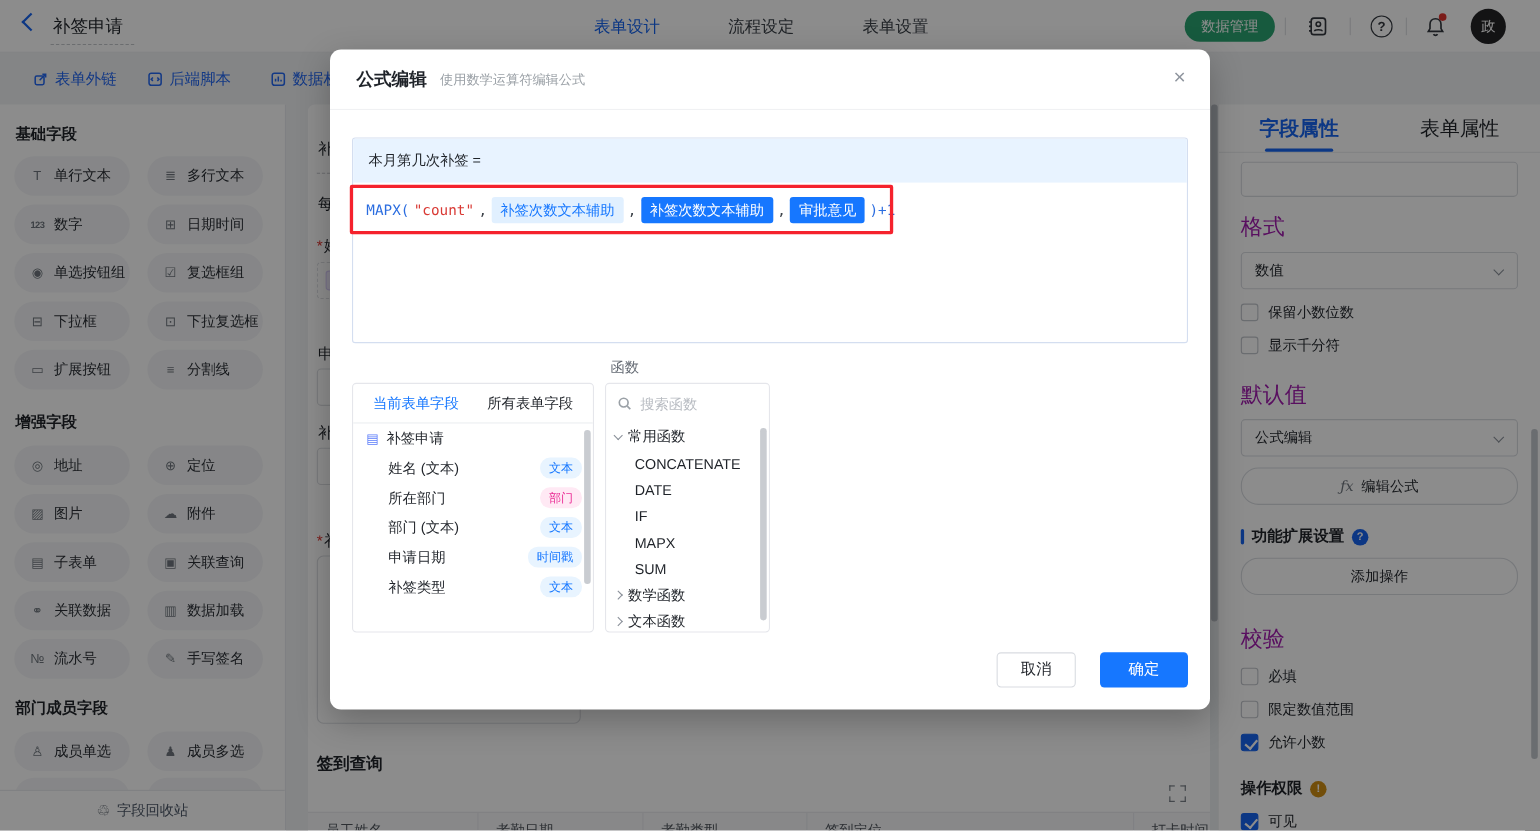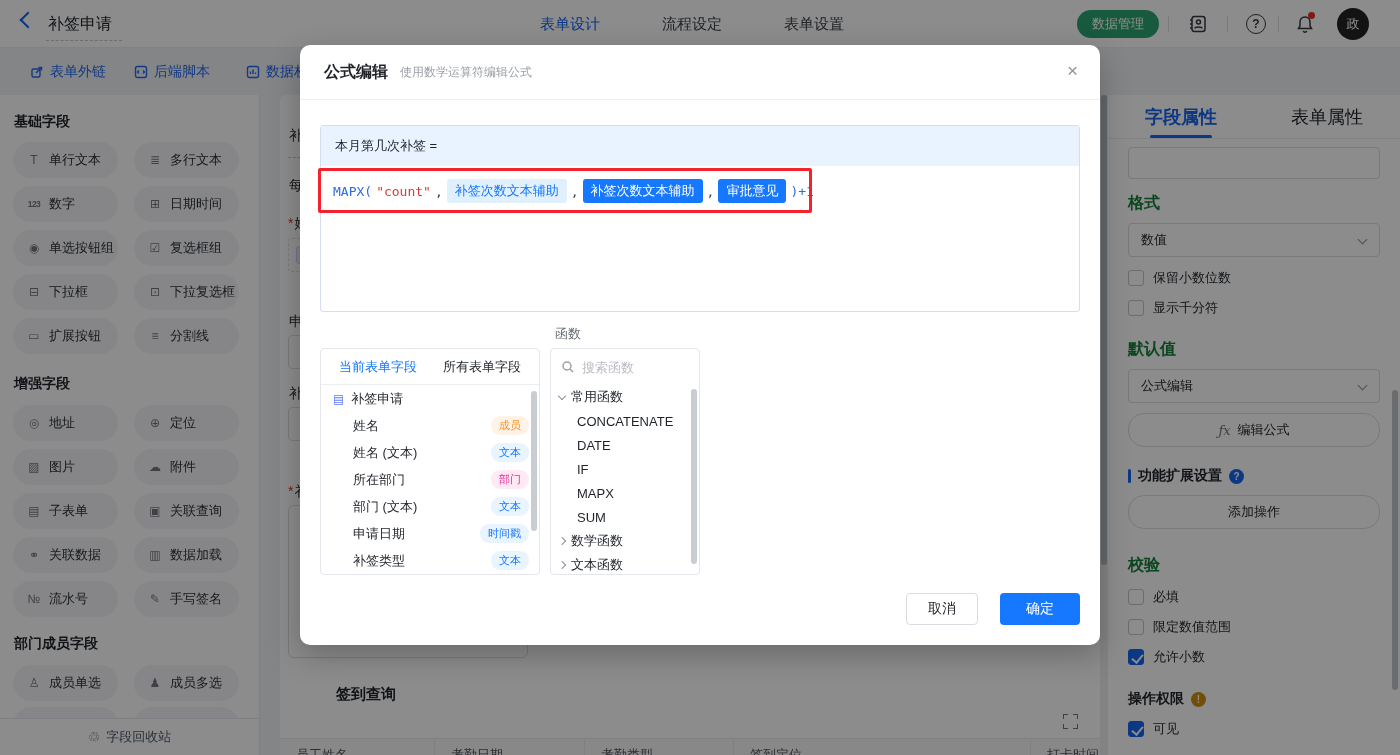--- a/index.html
+++ b/index.html
@@ -62,21 +62,21 @@
   
   .vscroll1 { position:absolute; left:1100px; top:95px; width:8px; height:660px; background:#eceef1; }
   .vscroll1 .thumb { position:absolute; left:1px; top:0; width:6px; height:470px; border-radius:3px; background:#b9bdc3; }
   .rpanel { position:absolute; left:1108px; top:95px; width:292px; height:660px; background:#fff; overflow:hidden; }
   .rp-tabs { position:relative; height:44px; border-bottom:1px solid #ebedf0; display:flex; }
   .rp-tab { flex:1; display:flex; align-items:center; justify-content:center; font-size:18px; color:#1f2329; }
   .rp-tab.active { color:#1664f0; font-weight:bold; }
   .rp-underline { position:absolute; left:42px; bottom:0; width:62px; height:3px; background:#1664f0; border-radius:2px; }
   .rp-body { padding:8px 20px 0 20px; }
   .rp-input { width:252px; height:32px; border:1px solid #d9dce1; border-radius:4px; background:#fff; }
-  .rp-label { margin-top:14px; font-size:16px; font-weight:bold; color:#15803d; }
+  .rp-label { margin-top:14px; font-size:20px; font-weight:normal; color:#a21caf; }
   .rp-select { margin-top:9px; width:252px; height:34px; border:1px solid #d9dce1; border-radius:4px; display:flex; align-items:center; padding:0 12px; font-size:13px; color:#1f2329; position:relative; }
   .chev { width:7px; height:7px; border-right:1.6px solid #8a9099; border-bottom:1.6px solid #8a9099; transform:rotate(45deg); position:absolute; right:13px; top:12px; }
   .cb-row { margin-top:12px; display:flex; align-items:center; gap:9px; font-size:13px; color:#1f2329; }
   .cb { width:16px; height:16px; border:1px solid #c2c6cc; border-radius:3px; background:#fff; flex:none; position:relative; }
   .cb.checked { background:#1664f0; border-color:#1664f0; }
   .cb.checked::after { content:""; position:absolute; left:4.5px; top:1.5px; width:5px; height:9px; border-right:2px solid #fff; border-bottom:2px solid #fff; transform:rotate(40deg); }
   .rp-btn { margin-top:10px; width:252px; height:34px; border:1px solid #d9dce1; border-radius:16px; background:#fff; display:flex; align-items:center; justify-content:center; gap:7px; font-size:13px; color:#1f2329; }
   .fx { font-style:italic; font-family:"DejaVu Serif",serif; color:#6f767e; }
   .rp-sec { margin-top:20px; display:flex; align-items:center; gap:7px; font-size:14px; font-weight:bold; color:#1f2329; }
   .bluebar { width:3px; height:14px; background:#1664f0; border-radius:2px; }
@@ -320,21 +320,21 @@
       <div class="fld-box dashed" style="top:143px;">
           <span class="tag"></span>
         </div>
       <span class="fld-label" style="top:218px;"><span class="req"></span><span>申</span></span>
       <div class="fld-box" style="top:240px;"></div>
       <span class="fld-label" style="top:290px;"><span class="req"></span><span>补</span></span>
       <div class="fld-box" style="top:312px;"></div>
       <span class="fld-label" style="top:388px;"><span class="req">*</span><span>补</span></span>
       <div class="fld-box big" style="top:410px;"></div>
 
-      <span class="sec-head" style="top:590px;margin-left:48px;">签到查询</span>
+      <span class="sec-head" style="top:590px;">签到查询</span>
       <span class="expand">
           <i class="c1"></i>
           <i class="c2"></i>
           <i class="c3"></i>
           <i class="c4"></i>
         </span>
       <div class="qtable">
         <div class="qth" style="width:155px;">员工姓名</div>
         <div class="qth" style="width:150px;">考勤日期</div>
         <div class="qth" style="width:149px;">考勤类型</div>
@@ -442,24 +442,20 @@
     <div class="panelbox" style="left:20px;width:220px;">
       <div class="vars-tabs">
         <span class="vt active">当前表单字段</span>
         <span class="vt">所有表单字段</span>
       </div>
       <div class="vrow">
           <span class="vdoc">▤</span>
           <span class="vname">补签申请</span>
         </div>
       <div class="vrow indent">
-          <span class="vname">姓名</span>
-          <span class="vbadge orange">成员</span>
-        </div>
-      <div class="vrow indent">
           <span class="vname">姓名 (文本)</span>
           <span class="vbadge blue">文本</span>
         </div>
       <div class="vrow indent">
           <span class="vname">所在部门</span>
           <span class="vbadge pink">部门</span>
         </div>
       <div class="vrow indent">
           <span class="vname">部门 (文本)</span>
           <span class="vbadge blue">文本</span>

